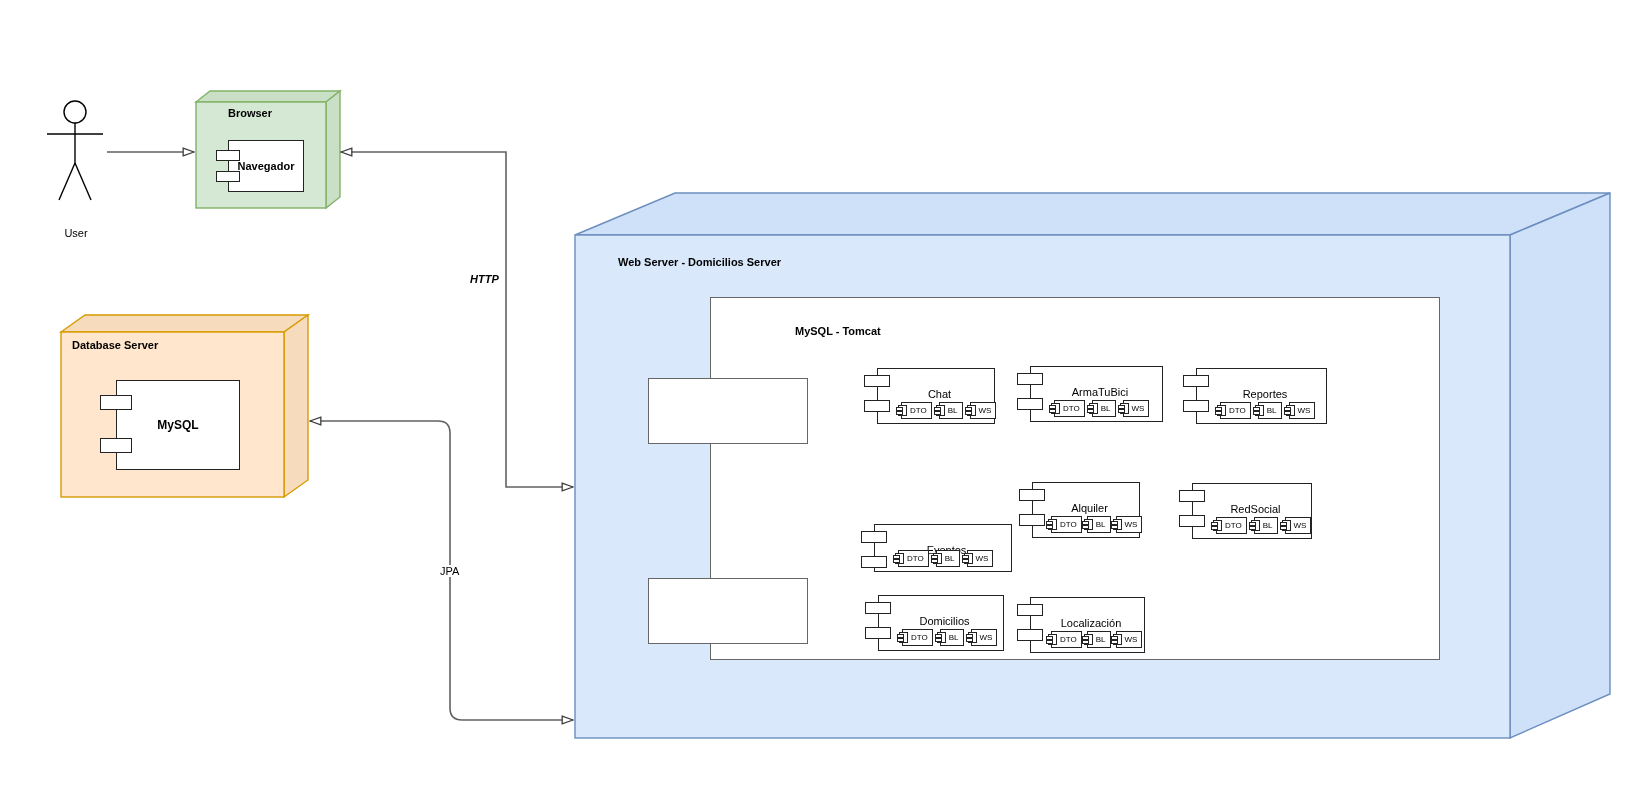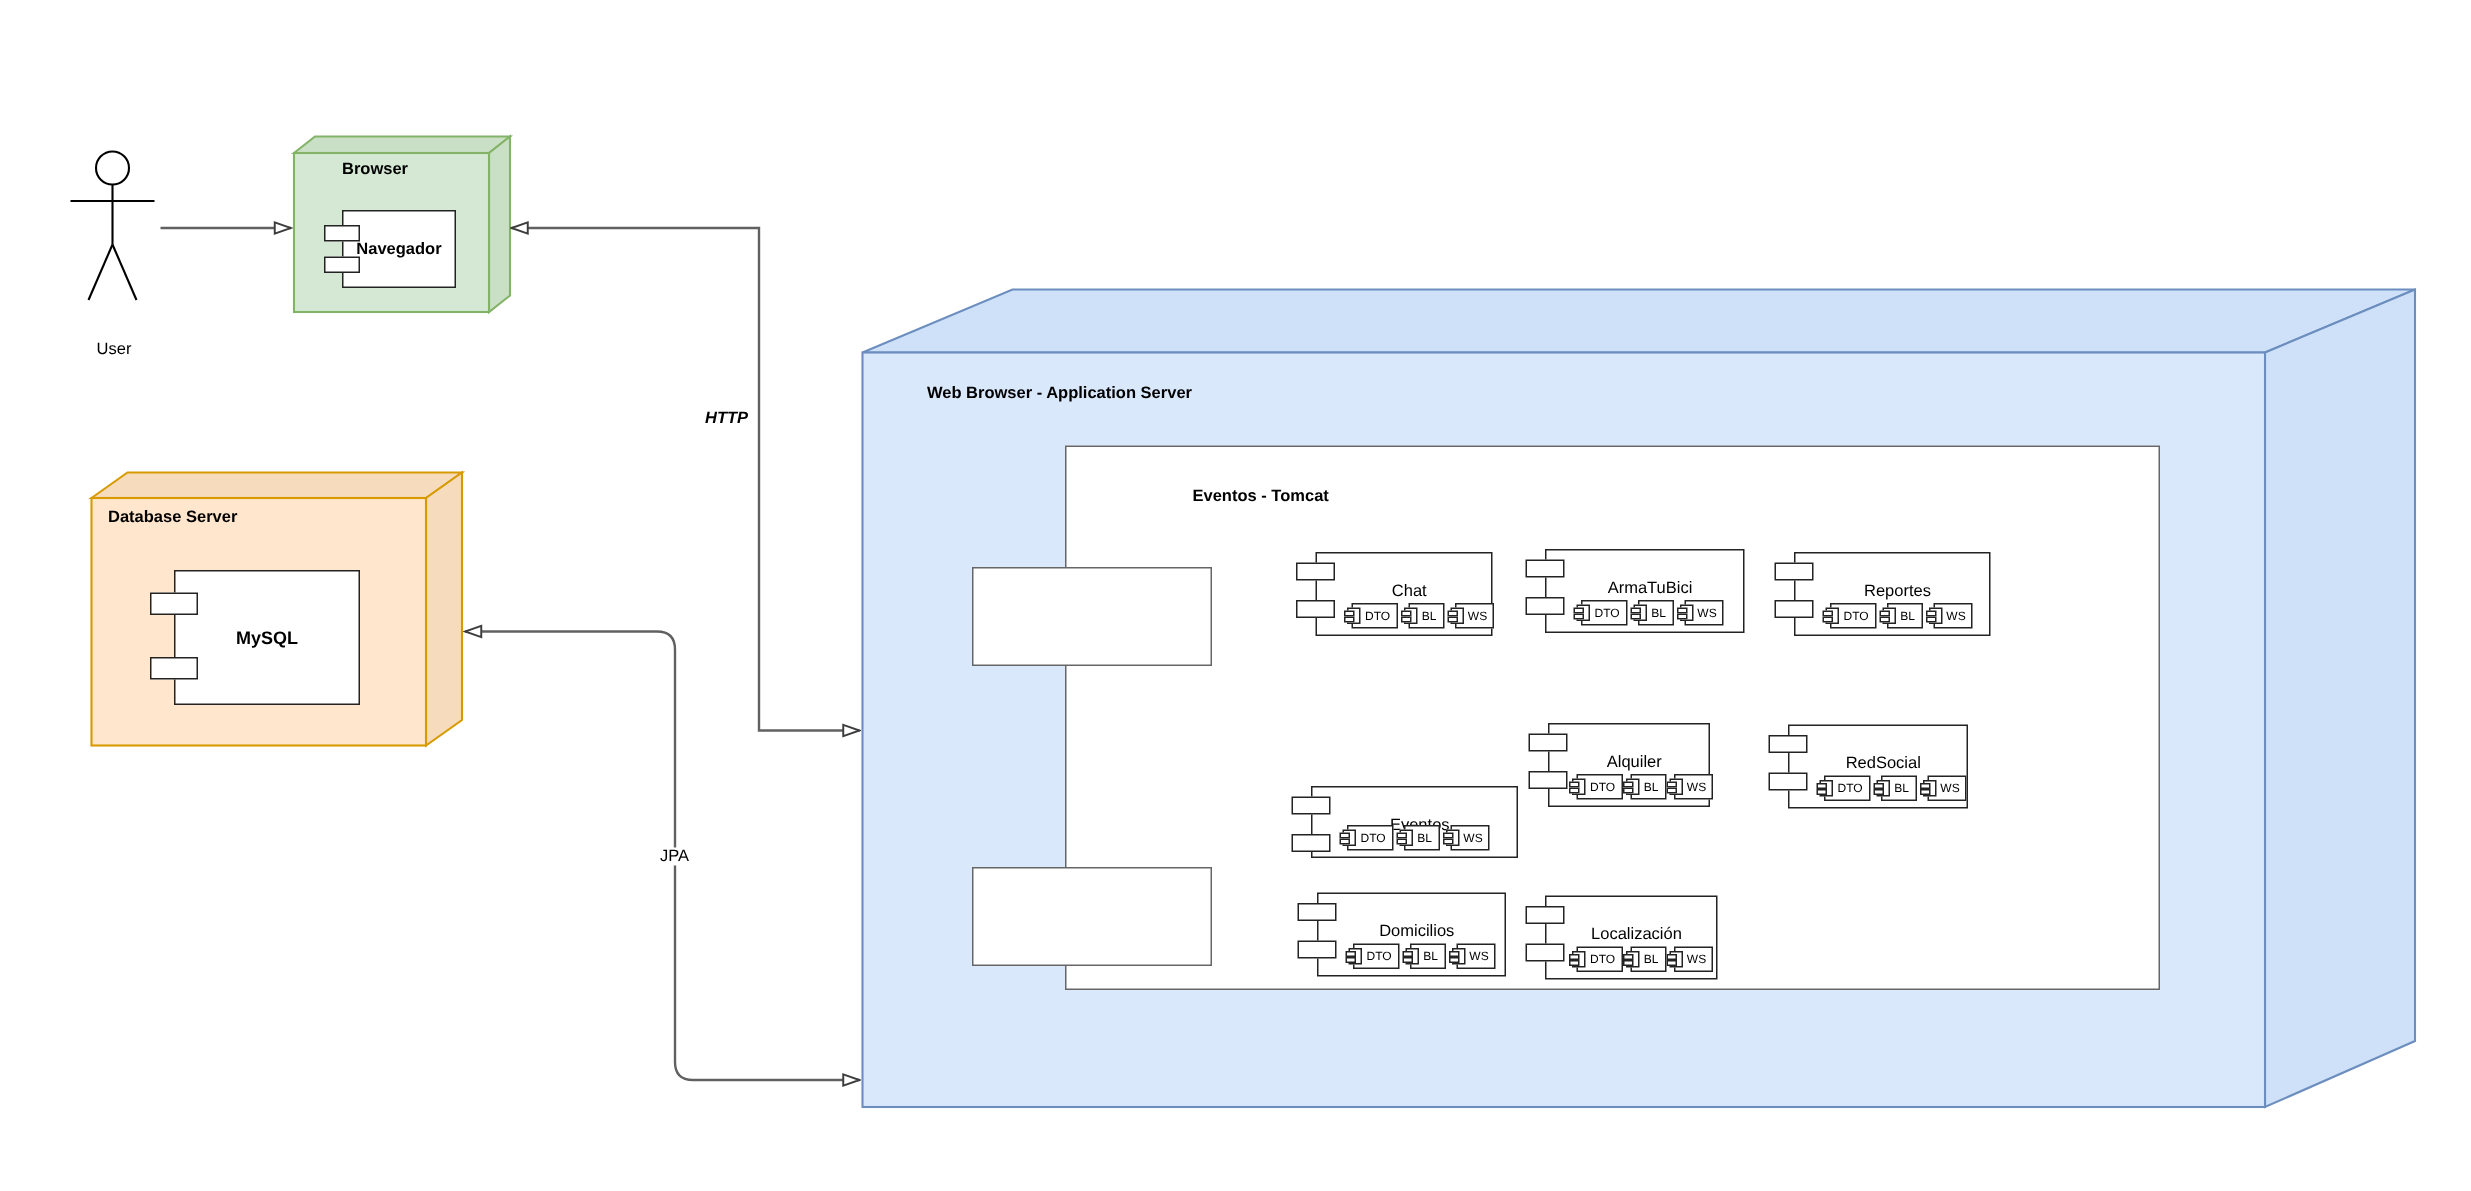--- a/index.html
+++ b/index.html
@@ -82,24 +82,24 @@
     <g fill="none" stroke="#616161" stroke-width="1.6">
       <path d="M107,152 L194,152" marker-end="url(#ah)"></path>
       <path d="M341,152 L506,152 L506,487 L573,487" marker-start="url(#ah)" marker-end="url(#ah)"></path>
       <path d="M310,421 L438,421 Q450,421 450,433 L450,708 Q450,720 462,720 L573,720" marker-start="url(#ah)" marker-end="url(#ah)"></path>
     </g>
   </svg>
 
   <div class="node-label" style="left:45px;top:199px;width:62px;text-align:center;font-weight:normal;margin-top:28px;">User</div>
   <div class="node-label" style="left:204px;top:107px;margin-left:24px;">Browser</div>
   <div class="node-label" style="left:72px;top:339px;">Database Server</div>
-  <div class="node-label" style="left:618px;top:256px;">Web Browser - Application Server</div>
+  <div class="node-label" style="left:618px;top:256px;">Web Server - Domicilios Server</div>
 
   <div class="whitebox apache" style="left:710px;top:297px;width:730px;height:363px;"></div>
-  <div class="node-label" style="left:795px;top:325px;">Eventos - Tomcat</div>
+  <div class="node-label" style="left:795px;top:325px;">MySQL - Tomcat</div>
 
   <div class="whitebox emptybox" style="left:648px;top:378px;width:160px;height:66px;"></div>
   <div class="whitebox emptybox" style="left:648px;top:578px;width:160px;height:66px;"></div>
 
   <div class="comp" style="left:228px;top:140px;width:76px;height:52px;">
     <span class="tab tab-md n1"></span>
     <span class="tab tab-md n2"></span>
     <div class="comp-center">Navegador</div>
   </div>
 

